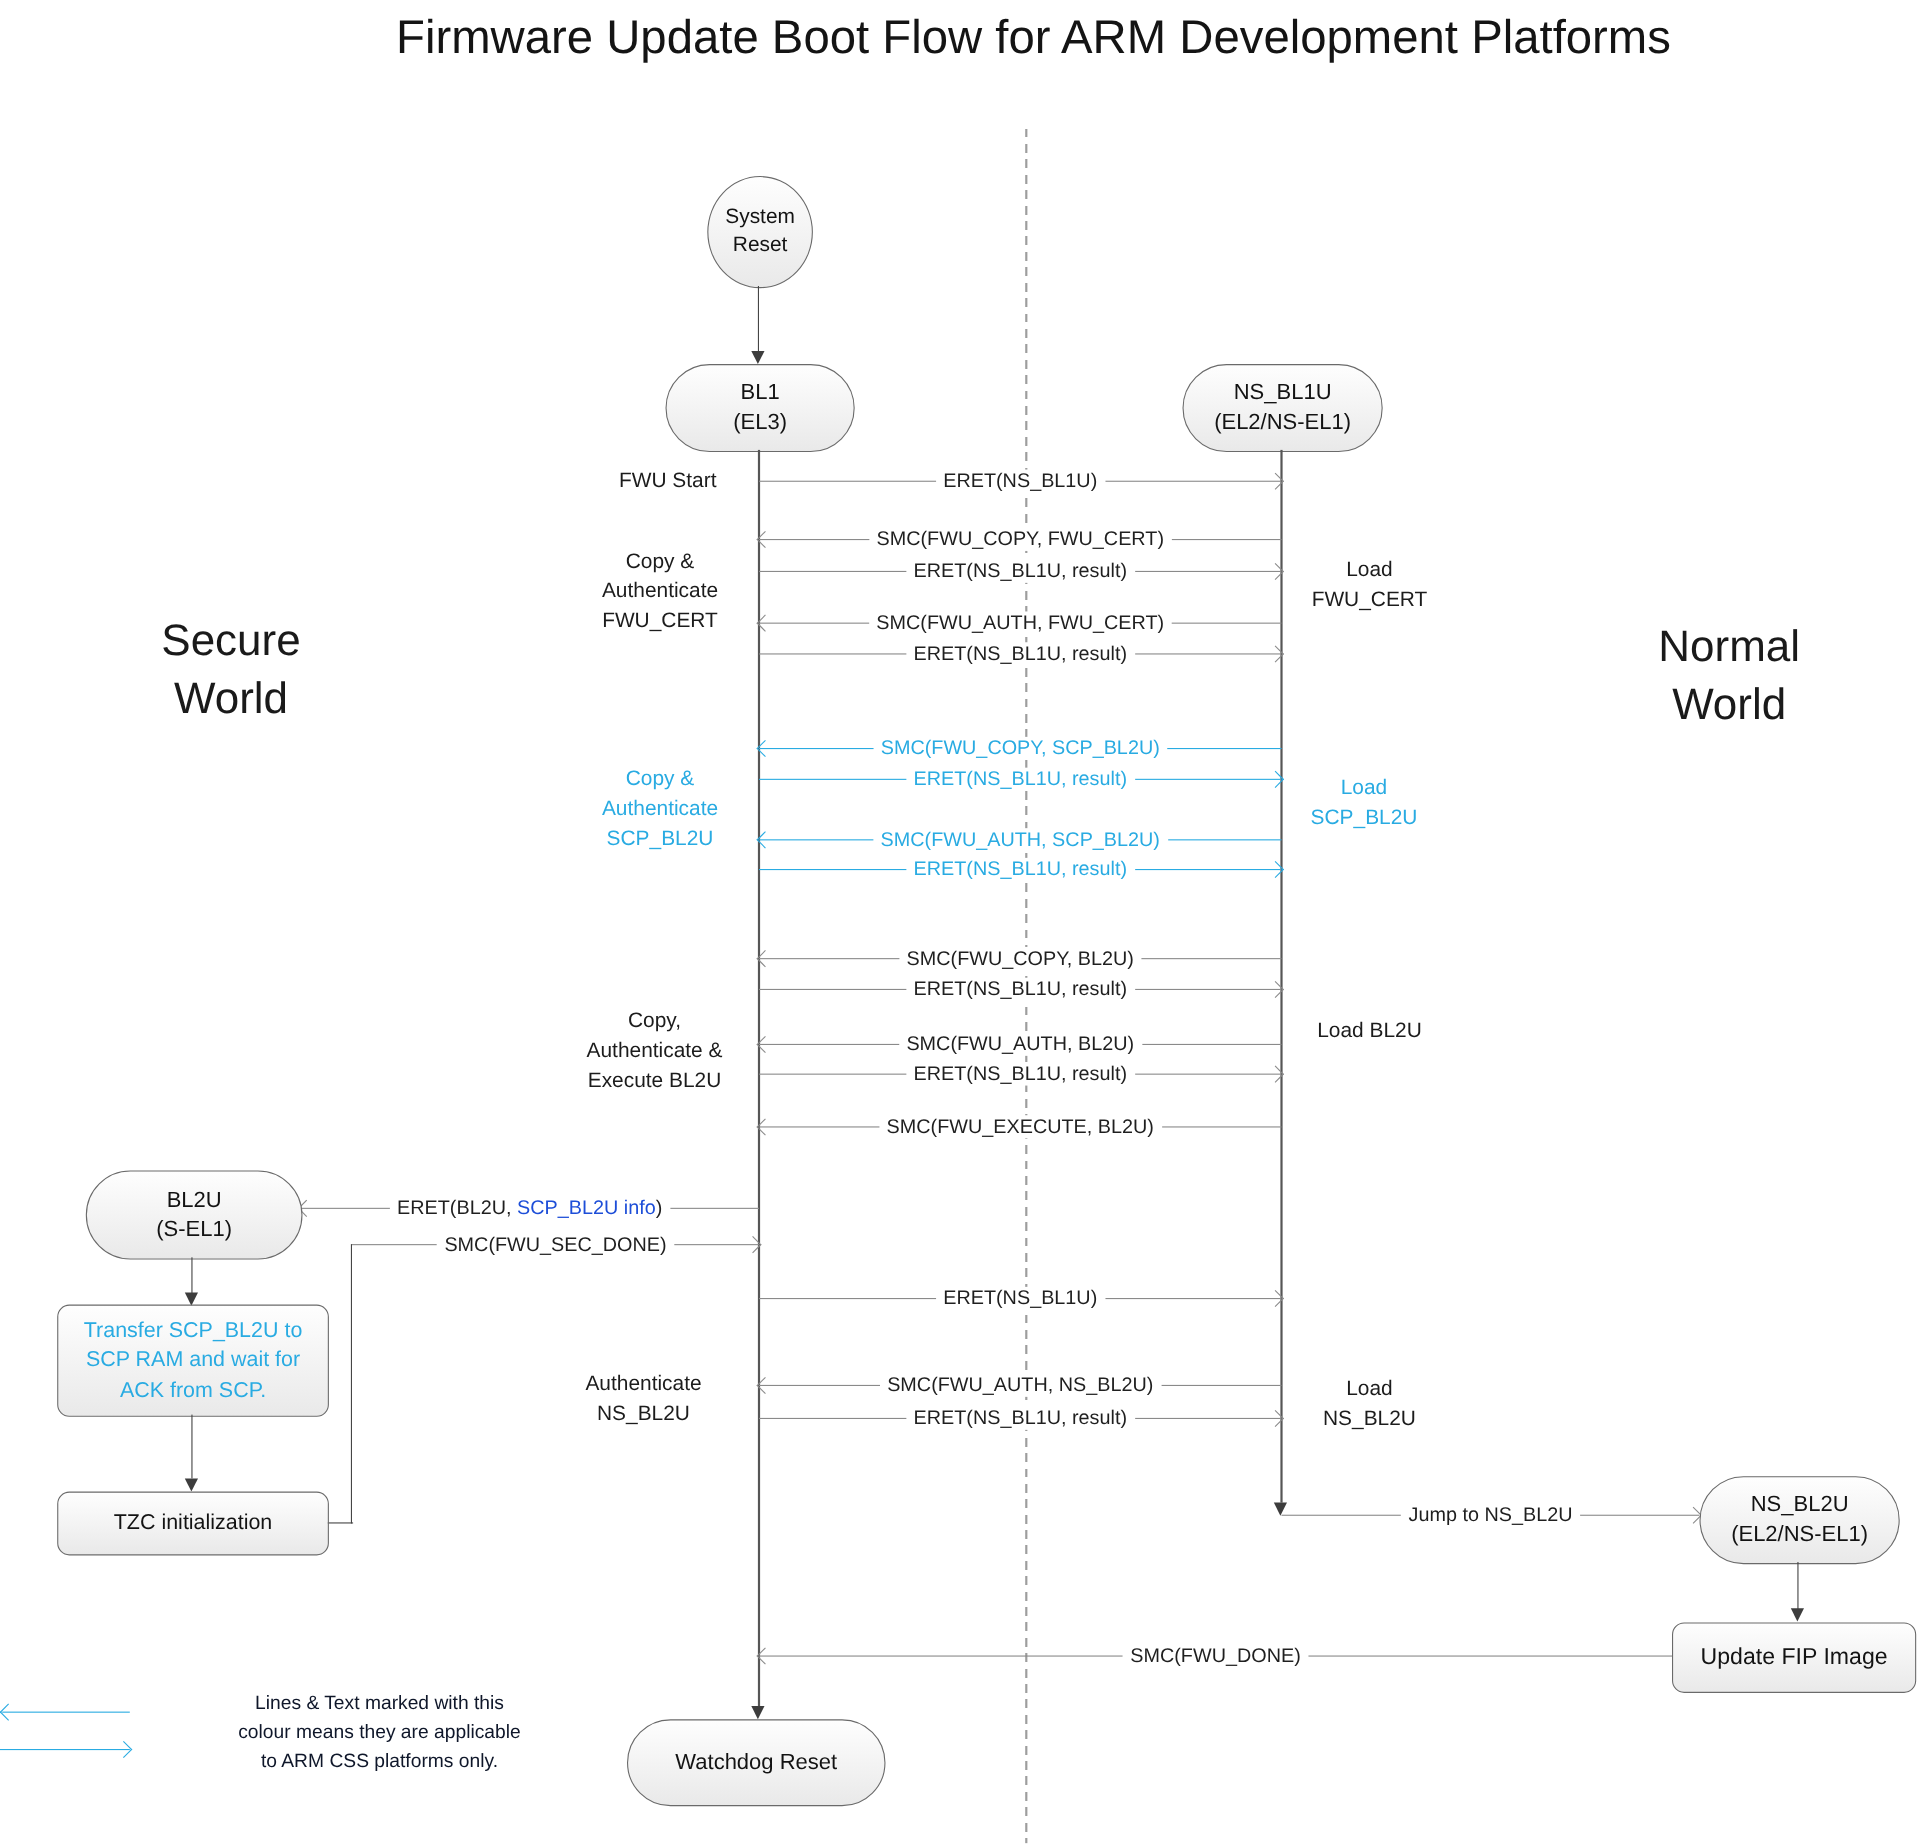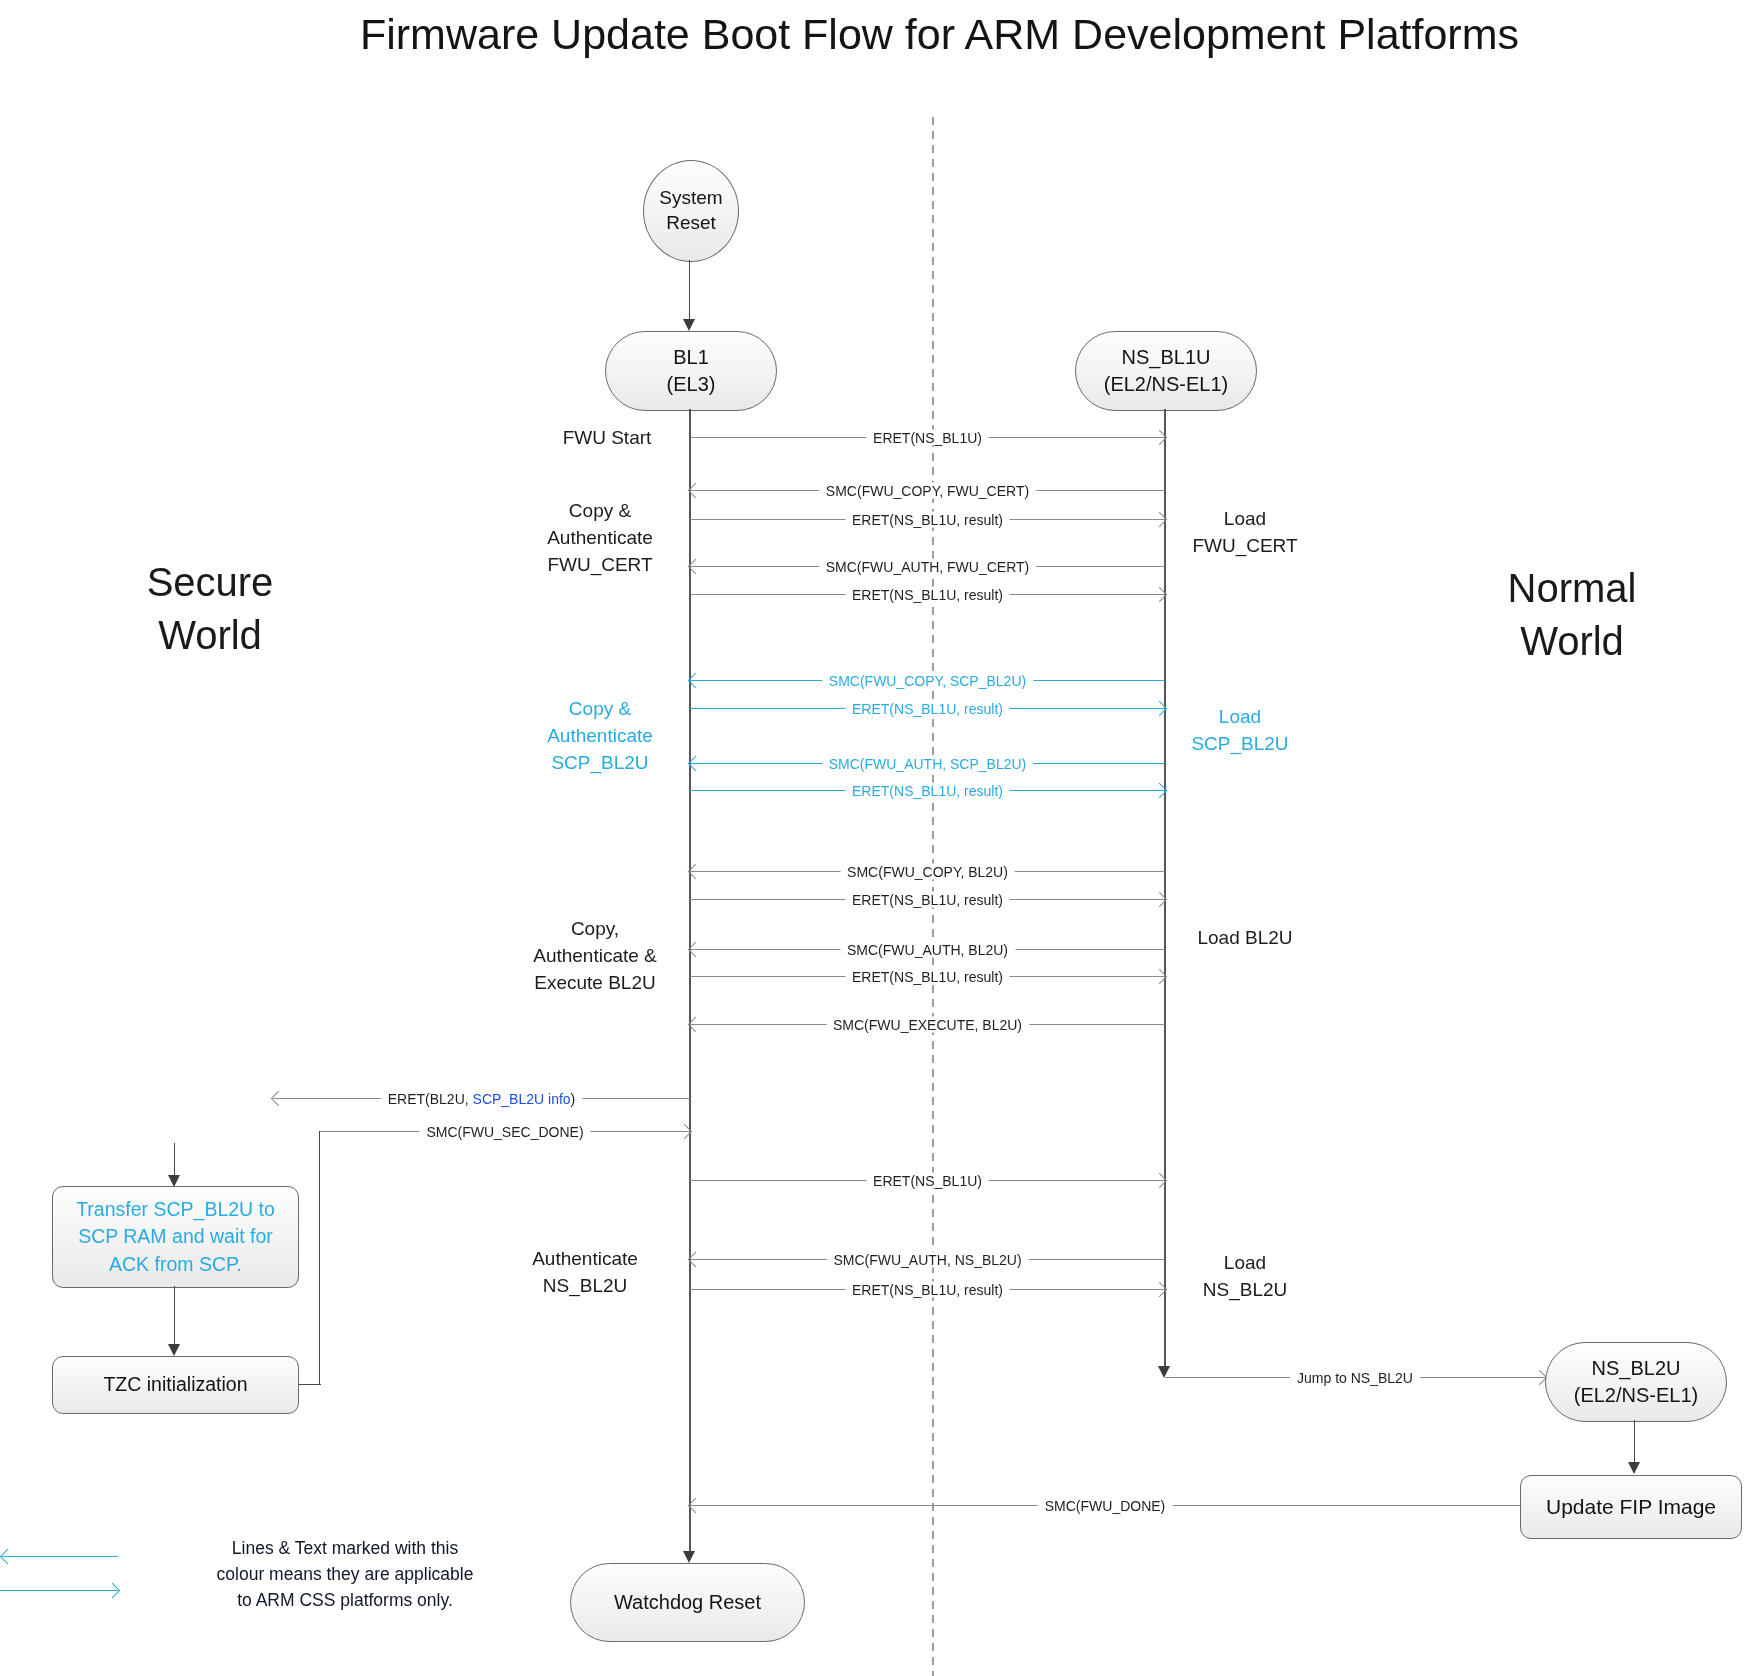--- a/index.html
+++ b/index.html
@@ -28,21 +28,21 @@
   .ellipse{border-radius:50%;font-size:19px;line-height:1.3;}
   .rect{border-radius:11px;font-size:19.5px;line-height:1.4;}
   .rect.cyan{color:#29ABE2;}
   
   .msg{position:absolute;height:0;border-top:1.4px solid #8a8a8a;}
   .msg.r::after{content:"";position:absolute;right:0px;top:-6px;width:10px;height:10px;
     border-top:1.4px solid #8a8a8a;border-right:1.4px solid #8a8a8a;transform:rotate(45deg);}
   .msg.l::before{content:"";position:absolute;left:0px;top:-6px;width:10px;height:10px;
     border-top:1.4px solid #8a8a8a;border-left:1.4px solid #8a8a8a;transform:rotate(-45deg);}
   .msg .lbl{position:absolute;left:50%;top:0;transform:translate(-50%,-53%);
-    background:#fff;padding:0 7px;font-size:14px;white-space:nowrap;color:#1f1f1f;}
+    background:#fff;padding:0 7px;font-size:18px;white-space:nowrap;color:#1f1f1f;}
   .msg.cyan{border-top-color:#29ABE2;}
   .msg.cyan::before,.msg.cyan::after{border-color:#29ABE2;}
   .msg.cyan .lbl{color:#29ABE2;}
   .accent{color:#1d4ed8;}
   
   .ann{position:absolute;text-align:center;font-size:19px;line-height:27px;
     color:#1c1c1c;white-space:pre-line;}
   .ann.cyan{color:#29ABE2;}
   .legend-note{position:absolute;text-align:center;font-size:17.5px;line-height:26px;
     color:#0f172a;white-space:pre-line;}
@@ -163,20 +163,22 @@
 NS_BL2U</div>
 
   <div class="ann" style="left:1155px;top:505px;width:180px;">Load
 FWU_CERT</div>
   <div class="ann cyan" style="left:1150px;top:703px;width:180px;">Load
 SCP_BL2U</div>
   <div class="ann" style="left:1155px;top:924px;width:180px;">Load BL2U</div>
   <div class="ann" style="left:1155px;top:1249px;width:180px;">Load
 NS_BL2U</div>
 
+  <div class="node stadium" style="left:78px;top:1064px;width:195px;height:79px;">BL2U
+(S-EL1)</div>
   <div class="vl thin" style="left:174px;top:1143px;height:33px;"></div>
   <div class="tri" style="left:168px;top:1175px;"></div>
   <div class="node rect cyan" style="left:52px;top:1186px;width:245px;height:100px;">Transfer SCP_BL2U to
 SCP RAM and wait for
 ACK from SCP.</div>
   <div class="vl thin" style="left:174px;top:1286px;height:58px;"></div>
   <div class="tri" style="left:168px;top:1344px;"></div>
   <div class="node rect" style="left:52px;top:1356px;width:245px;height:56px;">TZC initialization</div>
 
   <div class="node stadium" style="left:1545px;top:1342px;width:180px;height:78px;">NS_BL2U

